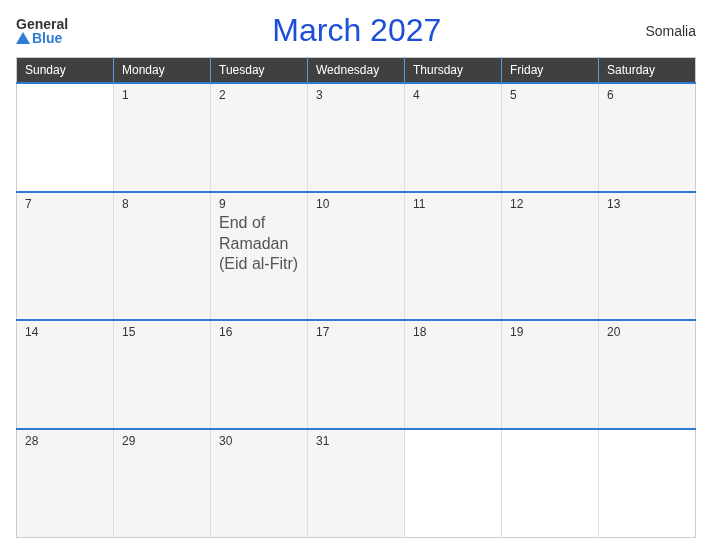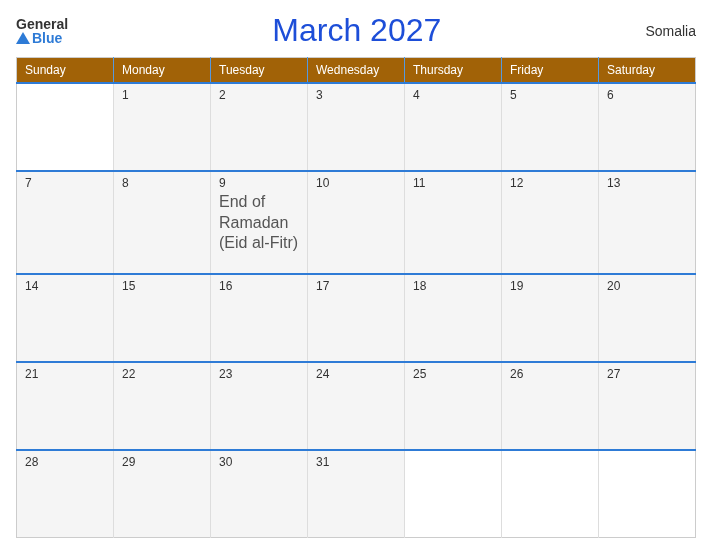--- a/index.html
+++ b/index.html
@@ -79,21 +79,21 @@
 
     
     .calendar {
       width: 100%;
       flex: 1;
       border-collapse: collapse;
       border: 1px solid #ccc;
     }
 
     .calendar thead tr {
-      background: #a16207;
+      background: #404040;
     }
 
     .calendar thead th {
       color: #fff;
       font-size: 12px;
       font-weight: normal;
       text-align: left;
       padding: 5px 8px;
       border-right: 1px solid #5599e0;
     }
@@ -230,43 +230,20 @@
           </td>
           <td>
             <span class="day-number">19</span>
           </td>
           <td>
             <span class="day-number">20</span>
           </td>
         </tr>
         <tr>
           <td>
-            <span class="day-number">21</span>
-          </td>
-          <td>
-            <span class="day-number">22</span>
-          </td>
-          <td>
-            <span class="day-number">23</span>
-          </td>
-          <td>
-            <span class="day-number">24</span>
-          </td>
-          <td>
-            <span class="day-number">25</span>
-          </td>
-          <td>
-            <span class="day-number">26</span>
-          </td>
-          <td>
-            <span class="day-number">27</span>
-          </td>
-        </tr>
-        <tr>
-          <td>
             <span class="day-number">28</span>
           </td>
           <td>
             <span class="day-number">29</span>
           </td>
           <td>
             <span class="day-number">30</span>
           </td>
           <td>
             <span class="day-number">31</span>

